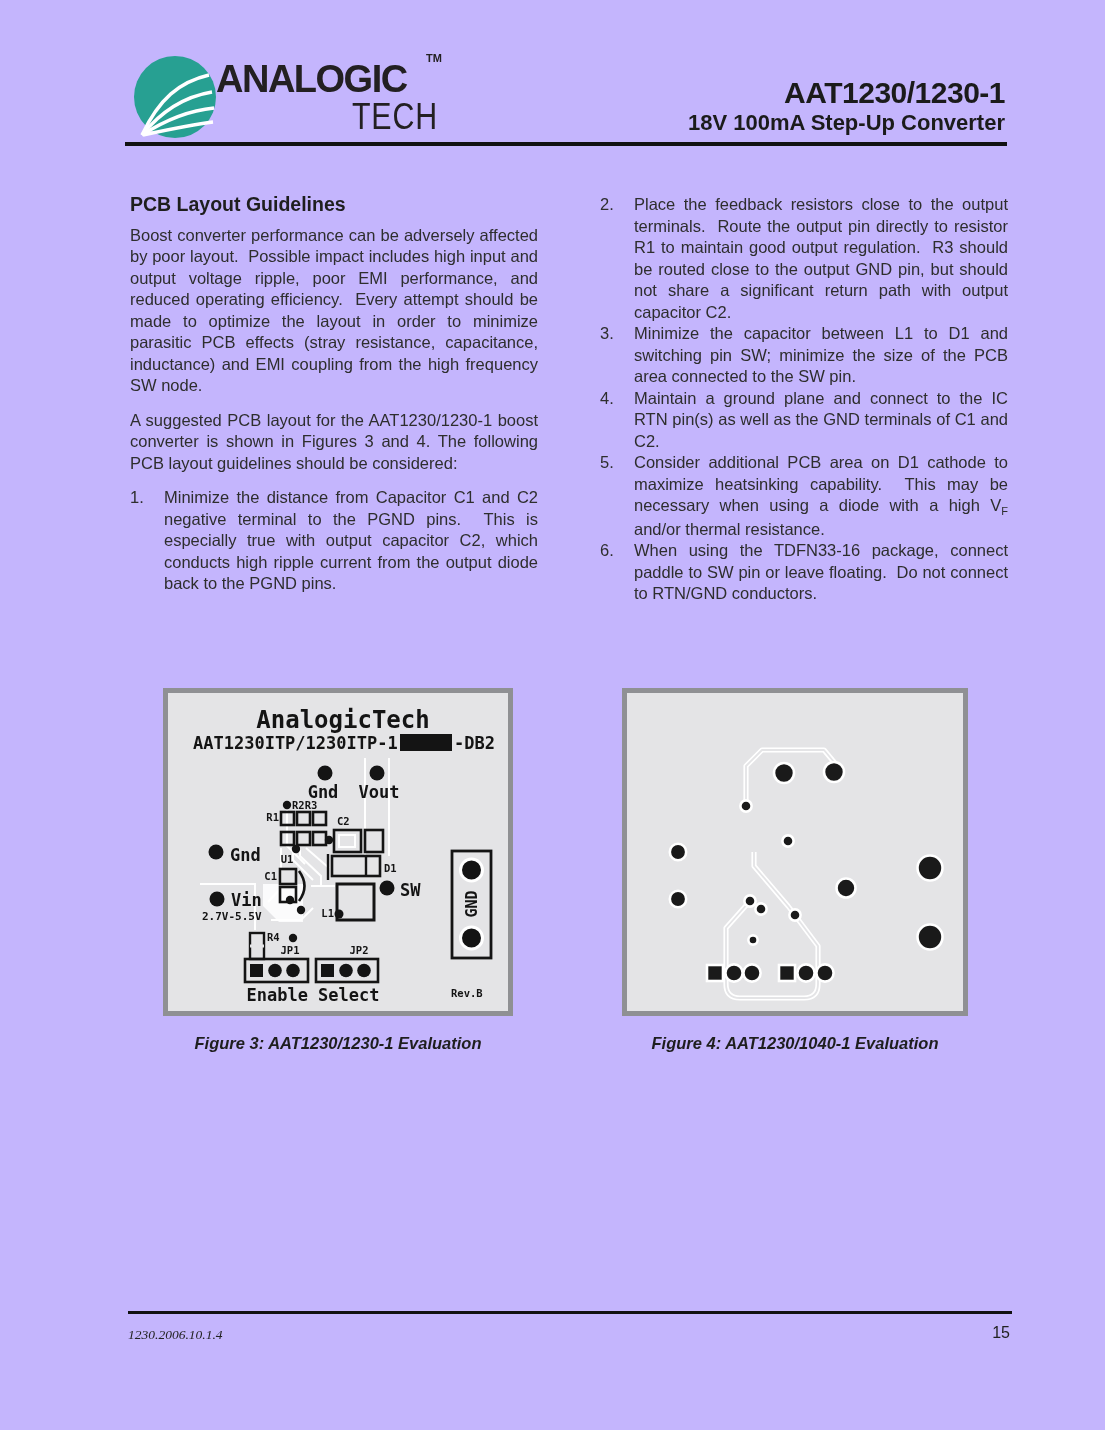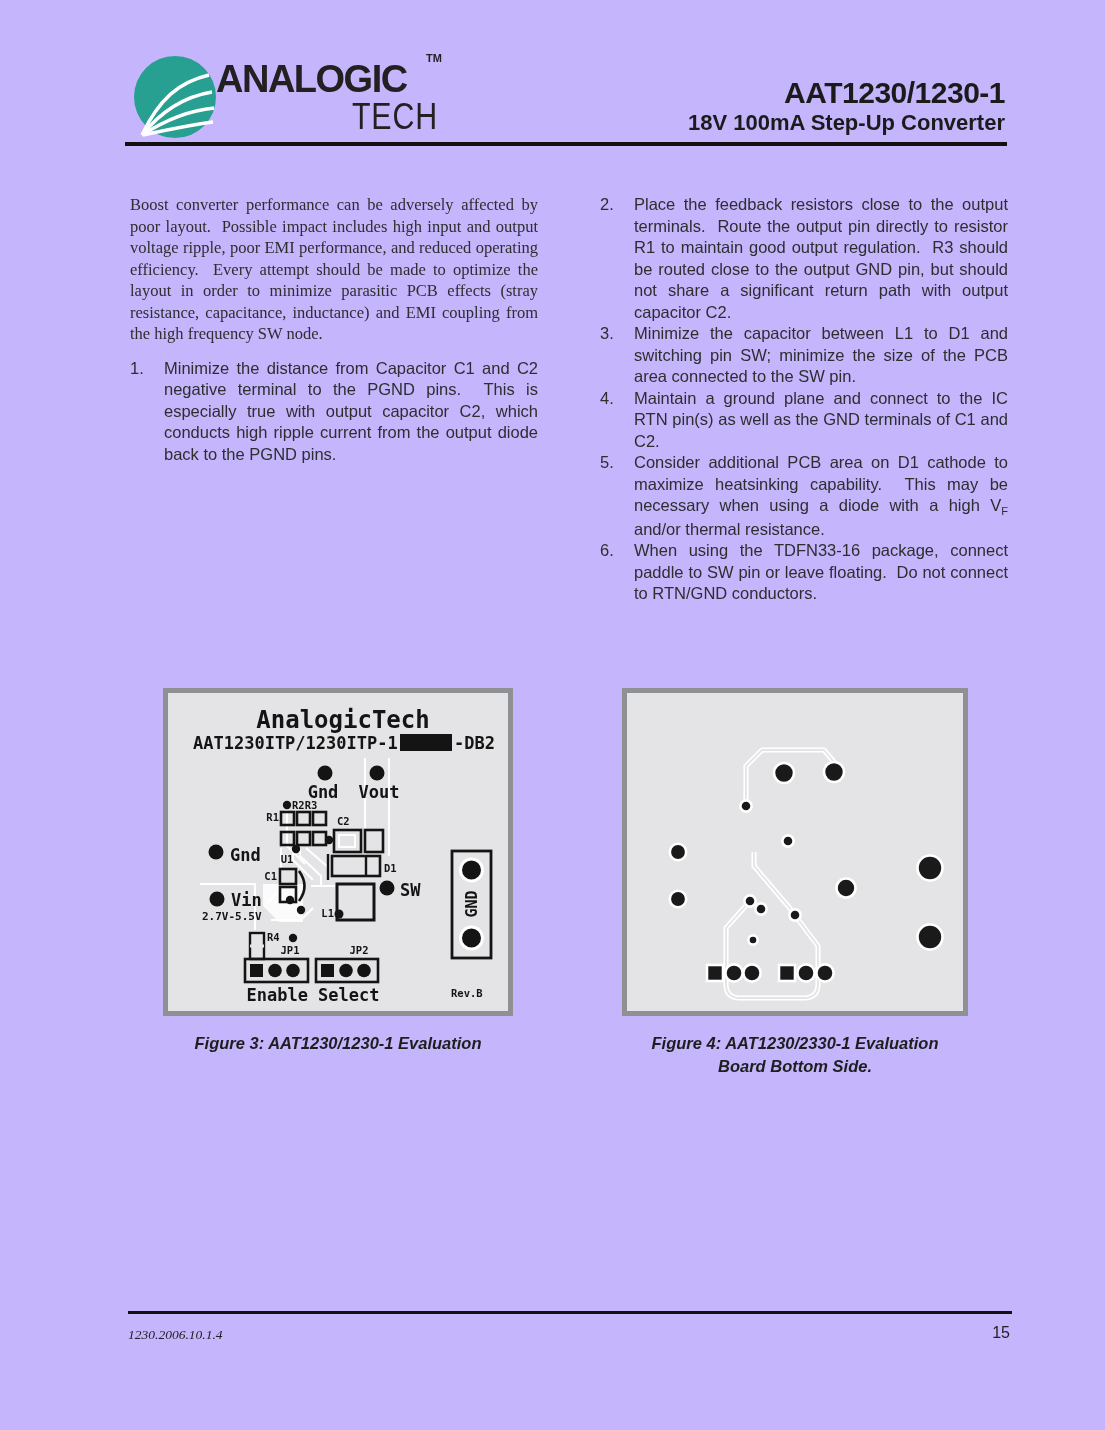--- a/index.html
+++ b/index.html
@@ -25,21 +25,21 @@
   }
   .title-sub {
     position:absolute; right:100px; top:110px; font-size:22px; font-weight:700; color:#1b1b1b;
   }
   .header-rule { position:absolute; left:125px; top:142px; width:882px; height:4px; background:#111; }
   
   .col { position:absolute; width:408px; font-size:16.5px; line-height:21.5px; text-align:justify; }
   .col-left  { left:130px; top:194px; }
   .col-right { left:600px; top:194px; }
   .section-title { font-size:19.5px; font-weight:700; color:#1e1e1e; margin-bottom:9px; text-align:left; }
-  .para { white-space:pre-wrap; margin-bottom:13px;font-family:Liberation Serif, serif; }
+  .para { white-space:pre-wrap; margin-bottom:13px; }
   .oli { display:flex; margin-top:0; }
   .oli + .oli { margin-top:0px; }
   .oli .num { width:34px; flex:0 0 34px; }
   .oli .itext { flex:1; white-space:pre-wrap; text-align:justify; }
   .mt { margin-top:12px; }
   sub { font-size:11px; vertical-align:baseline; position:relative; top:4px; }
   
   .figure { position:absolute; top:688px; }
   .fig3 { left:163px; }
   .fig4 { left:622px; }
@@ -72,21 +72,23 @@
     </svg>
     <div class="brand-top">ANALOGIC</div>
     <div class="brand-tm">TM</div>
     <div class="brand-bottom">TECH</div>
     <div class="title-part">AAT1230/1230-1</div>
     <div class="title-sub">18V 100mA Step-Up Converter</div>
     <div class="header-rule"></div>
   </div>
 
   <div class="col col-left">
+    <div class="section-title">PCB Layout Guidelines</div>
     <div class="para">Boost converter performance can be adversely affected by poor layout.  Possible impact includes high input and output voltage ripple, poor EMI performance, and reduced operating efficiency.  Every attempt should be made to optimize the layout in order to minimize parasitic PCB effects (stray resistance, capacitance, inductance) and EMI coupling from the high frequency SW node.</div>
+    <div class="para">A suggested PCB layout for the AAT1230/1230-1 boost converter is shown in Figures 3 and 4. The following PCB layout guidelines should be considered:</div>
     <div class="oli mt">
       <span class="num">1.</span>
       <span class="itext">Minimize the distance from Capacitor C1 and C2 negative terminal to the PGND pins.  This is especially true with output capacitor C2, which conducts high ripple current from the output diode back to the PGND pins.</span>
     </div>
   </div>
 
   <div class="col col-right">
     <div class="oli">
       <span class="num">2.</span>
       <span class="itext">Place the feedback resistors close to the output terminals.  Route the output pin directly to resistor R1 to maintain good output regulation.  R3 should be routed close to the output GND pin, but should not share a significant return path with output capacitor C2.</span>
@@ -241,21 +243,20 @@
       <rect x="157" y="277" width="16" height="16"></rect>
       <circle cx="184" cy="285" r="8.6"></circle>
       <circle cx="203" cy="285" r="8.6"></circle>
     </g>
   </svg>
 
   <div class="caption cap3">
     <div>Figure 3: AAT1230/1230-1 Evaluation</div>
   </div>
   <div class="caption cap4">
-    <div>Figure 4: AAT1230/2330-1 Evaluation</div>
-    <div>Board Bottom Side.</div>
+    <div>Figure 4: AAT1230/1040-1 Evaluation</div>
   </div>
 
   <div class="footer-rule"></div>
   <div class="doc-code">1230.2006.10.1.4</div>
   <div class="page-num">15</div>
 
 </div>
 
 </body></html>

